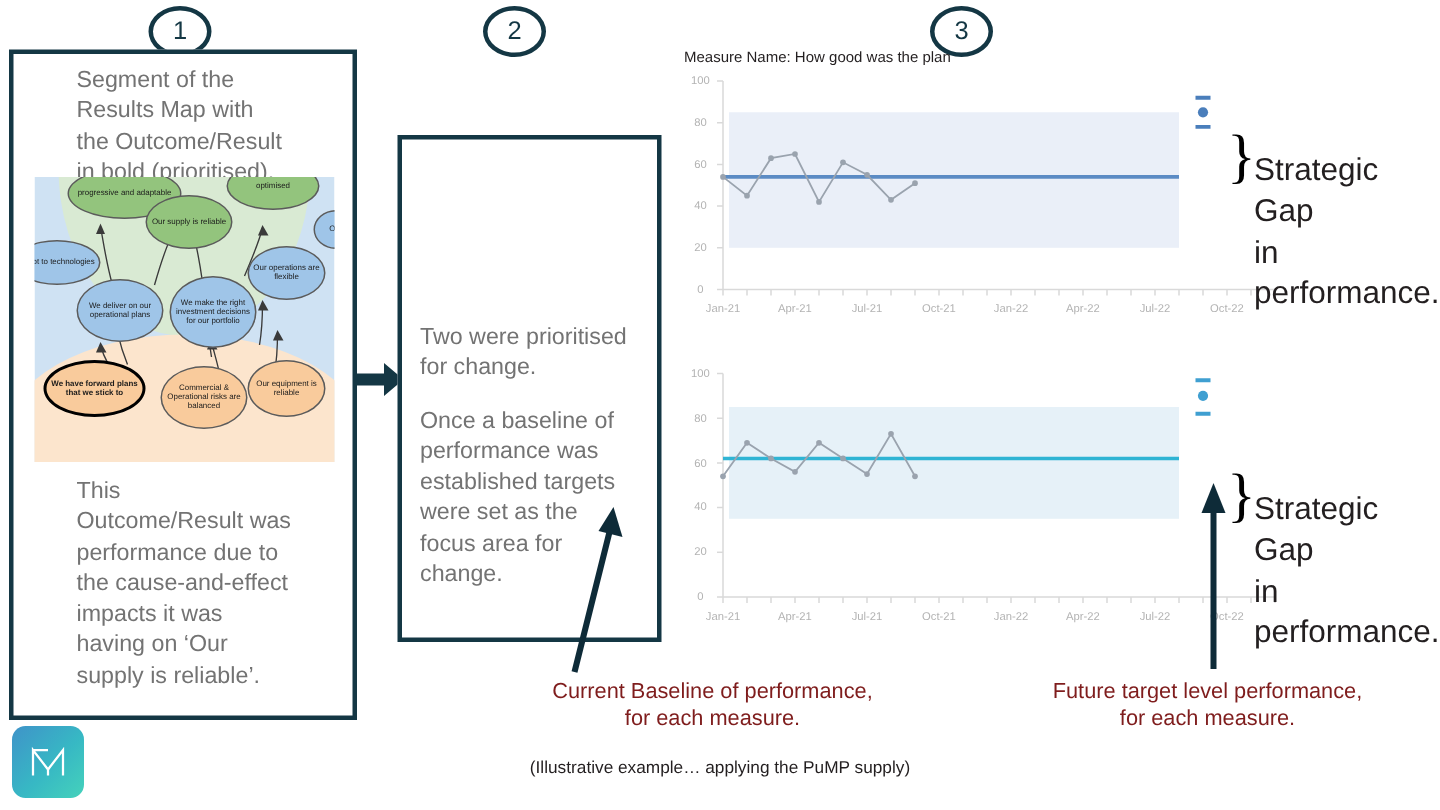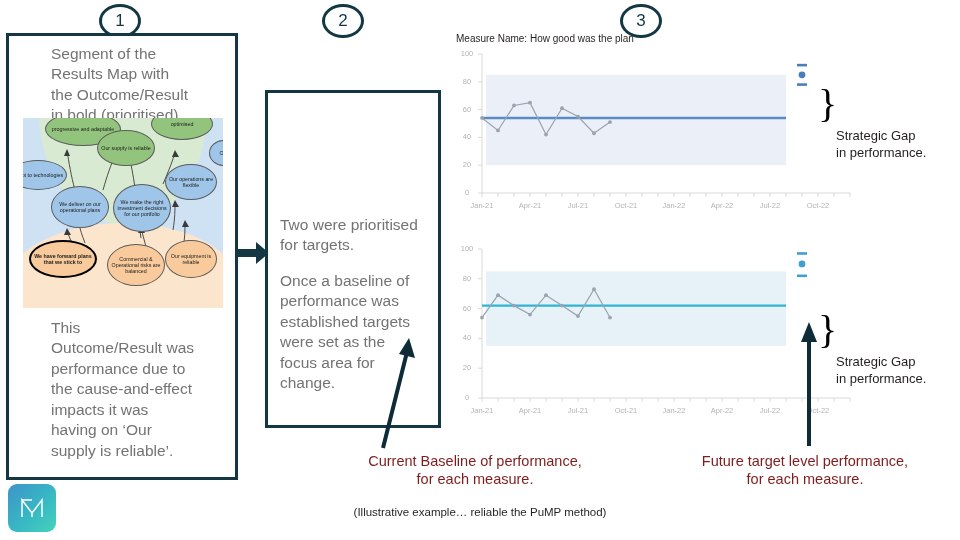--- a/index.html
+++ b/index.html
@@ -52,22 +52,22 @@
   .chart-title{font-size:10px;color:#231f20;margin-bottom:4px;}
   .chart-area{position:relative;}
   .axis-label{position:absolute;font-size:7.5px;color:#b3b3b3;
     font-family:"Liberation Sans", sans-serif;}
   .ylab{text-align:center;width:18px;}
   .xlab{text-align:center;width:40px;}
 
   
   .brace{position:absolute;font-size:40px;line-height:1;color:#000;
     font-family:"Liberation Serif", serif;}
-  .gap-text{position:absolute;font-size:13px;line-height:1.3;color:#231f20;
-    white-space:pre-line;margin-top:28px;}
+  .gap-text{position:absolute;font-size:21px;line-height:1.3;color:#231f20;
+    white-space:pre-line;}
 
   
   .caption{position:absolute;font-size:14.5px;line-height:1.25;color:#7f1d1d;
     text-align:center;white-space:pre-line;}
   .sub-caption{position:absolute;font-size:11.5px;color:#231f20;
     text-align:center;width:100%;}
 
   
   .logo{
     position:absolute;width:48px;height:48px;border-radius:9px;
@@ -171,21 +171,21 @@
 having on ‘Our
 supply is reliable’.</div>
   </div>
 
   <svg class="flow-arrow" style="left:238px;top:240px;" width="32" height="26">
     <path d="M0,9 L18,9 L18,2 L31,13 L18,24 L18,17 L0,17 Z" fill="#143744"></path>
   </svg>
 
   <div class="panel" style="left:265px;top:90px;width:176px;height:338px;">
     <div class="panel-text" style="position:absolute;left:12px;top:122px;width:160px;">Two were prioritised
-for targets.</div>
+for change.</div>
     <div class="panel-text" style="position:absolute;left:12px;top:178px;width:160px;">Once a baseline of
 performance was
 established targets
 were set as the
 focus area for
 change.</div>
   </div>
 
   <div class="chart-block" style="left:456px;top:33px;width:400px;">
     <div class="chart-title">Measure Name: How good was the plan</div>
@@ -307,21 +307,21 @@
 
   <svg style="position:absolute;left:795px;top:316px;" width="30" height="132">
     <line x1="14" y1="130" x2="14" y2="20" stroke="#0e2b38" stroke-width="4"></line>
     <polygon points="14,6 22,26 6,26" fill="#0e2b38"></polygon>
   </svg>
 
   <div class="caption" style="left:320px;top:452px;width:310px;">Current Baseline of performance,
 for each measure.</div>
   <div class="caption" style="left:655px;top:452px;width:300px;">Future target level performance,
 for each measure.</div>
-  <div class="sub-caption" style="left:0;top:506px;">(Illustrative example… reliable the PuMP method)</div>
+  <div class="sub-caption" style="left:0;top:506px;">(Illustrative example… applying the PuMP supply)</div>
 
   <div class="logo" style="left:8px;top:484px;">
     <svg width="30" height="30" viewBox="0 0 30 30">
       <g stroke="#ffffff" stroke-width="1.5" fill="none">
         <path d="M5,24 L5,7 L15,20 L15,24"></path>
         <path d="M25,24 L25,7 L15,20"></path>
         <line x1="5" y1="7" x2="15" y2="7"></line>
       </g>
     </svg>
   </div>

